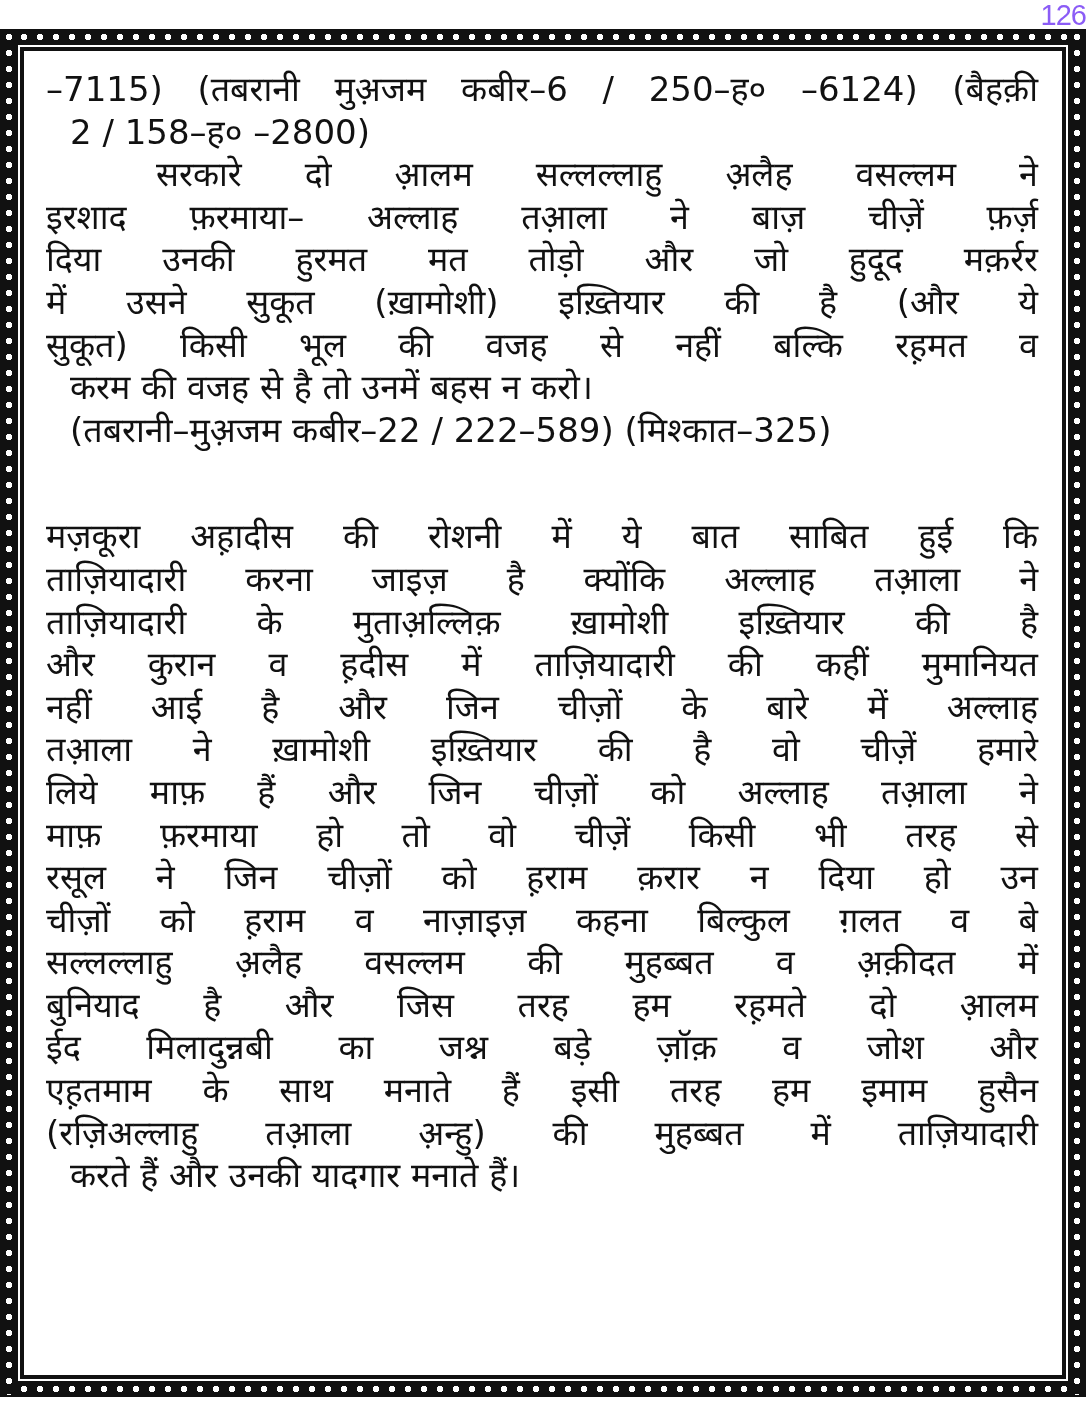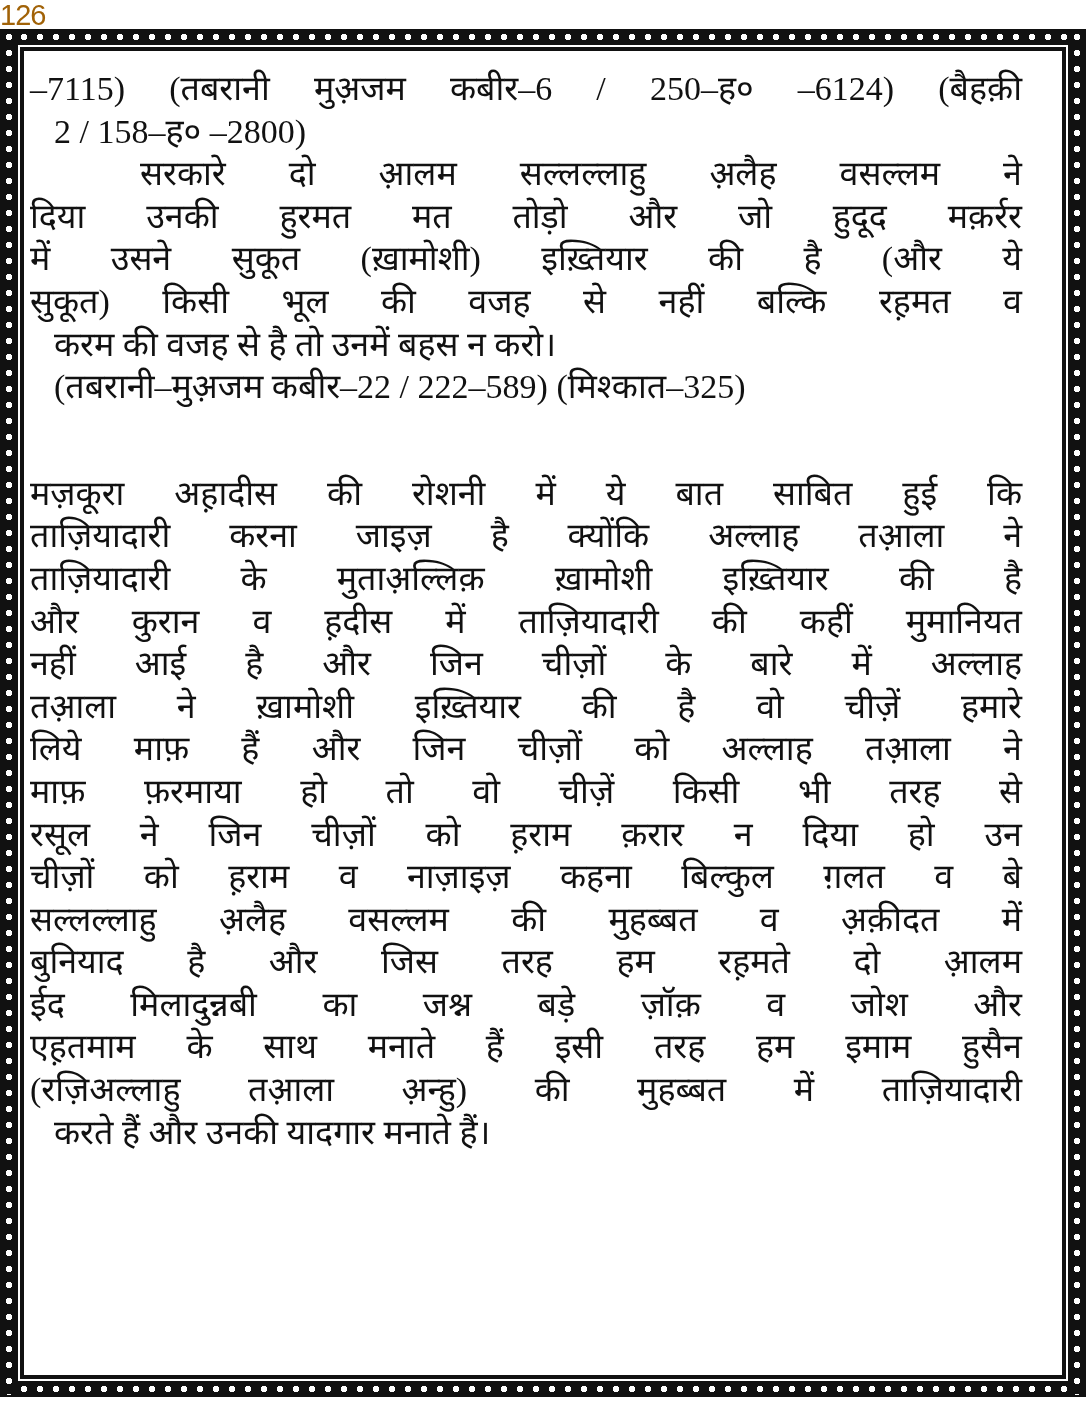--- a/index.html
+++ b/index.html
@@ -1,37 +1,37 @@
 <!DOCTYPE html>
 <html><head>
 <meta charset="utf-8">
 <style>
   html, body { margin: 0; padding: 0; background: #ffffff; }
   body { width: 1086px; height: 1405px; position: relative; overflow: hidden;
          font-family: "DejaVu Sans", "Liberation Sans", sans-serif; color: #111; }
 
-  .page-number { position: absolute; top: 0; left: 0; width: 1086px; text-align: left;
+  .page-number { position: absolute; top: 0; left: 0; width: 1086px; text-align: right;
                  font-family: "Liberation Sans", sans-serif; font-size: 29px; line-height: 30px;
-                 color: #a16207; letter-spacing: -1px; }
+                 color: #8b5cf6; letter-spacing: -1px; }
 
   .frame { position: absolute; left: 0; top: 29px; width: 1086px; height: 1368px; }
   .frame .outer { position: absolute; inset: 0; border: 2px solid #111; box-sizing: border-box; }
   .chain { position: absolute; overflow: hidden; background: #111; }
   .chain.top    { left: 0; top: 0; width: 1086px; height: 16px; }
   .chain.bottom { left: 0; bottom: 0; width: 1086px; height: 16px; }
   .chain.left   { left: 0; top: 0; width: 18px; height: 100%; }
   .chain.right  { right: 0; top: 0; width: 18px; height: 100%; }
   .chain .pattern { position: absolute; inset: 0;
     background-image: radial-gradient(circle at 50% 50%, #fff 0 3px, transparent 3.5px);
     background-size: 16px 16px; }
   .chain.left .pattern, .chain.right .pattern { background-size: 18px 16px; }
   .inner-rule { position: absolute; left: 20px; top: 18px; right: 20px; bottom: 18px;
                 border: 4px solid #111; box-sizing: border-box; background: #fff; }
 
-  .content { position: absolute; left: 30px; top: 68px; width: 992px; font-family: Liberation Serif, serif; }
+  .content { position: absolute; left: 46px; top: 68px; width: 992px; }
   .line { font-size: 34px; line-height: 42.6px; height: 42.6px; white-space: nowrap;
           text-align: justify; text-align-last: justify; }
   .line.last { text-align-last: left; margin-left: 24px; }
   .line.indent { padding-left: 110px; }
   .gap { height: 64px; }
 </style>
 </head>
 <body>
 
 <div class="page-number">126</div>
@@ -54,20 +54,21 @@
 </div>
 
 <div class="content">
   <div>
     <div class="line">–7115) (तबरानी मुअ़जम कबीर–6 / 250–ह० –6124) (बैहक़ी</div>
     <div class="line last">2 / 158–ह० –2800)</div>
   </div>
 
   <div>
     <div class="line indent">सरकारे दो आ़लम सल्लल्लाहु अ़लैह वसल्लम ने</div>
+    <div class="line">इरशाद फ़रमाया– अल्लाह तआ़ला ने बाज़ चीज़ें फ़र्ज़</div>
     <div class="line">दिया उनकी हुरमत मत तोड़ो और जो हुदूद मक़र्रर</div>
     <div class="line">में उसने सुकूत (ख़ामोशी) इख़्तियार की है (और ये</div>
     <div class="line">सुकूत) किसी भूल की वजह से नहीं बल्कि रह़मत व</div>
     <div class="line last">करम की वजह से है तो उनमें बहस न करो।</div>
   </div>
 
   <div>
     <div class="line last">(तबरानी–मुअ़जम कबीर–22 / 222–589) (मिश्कात–325)</div>
   </div>
 

